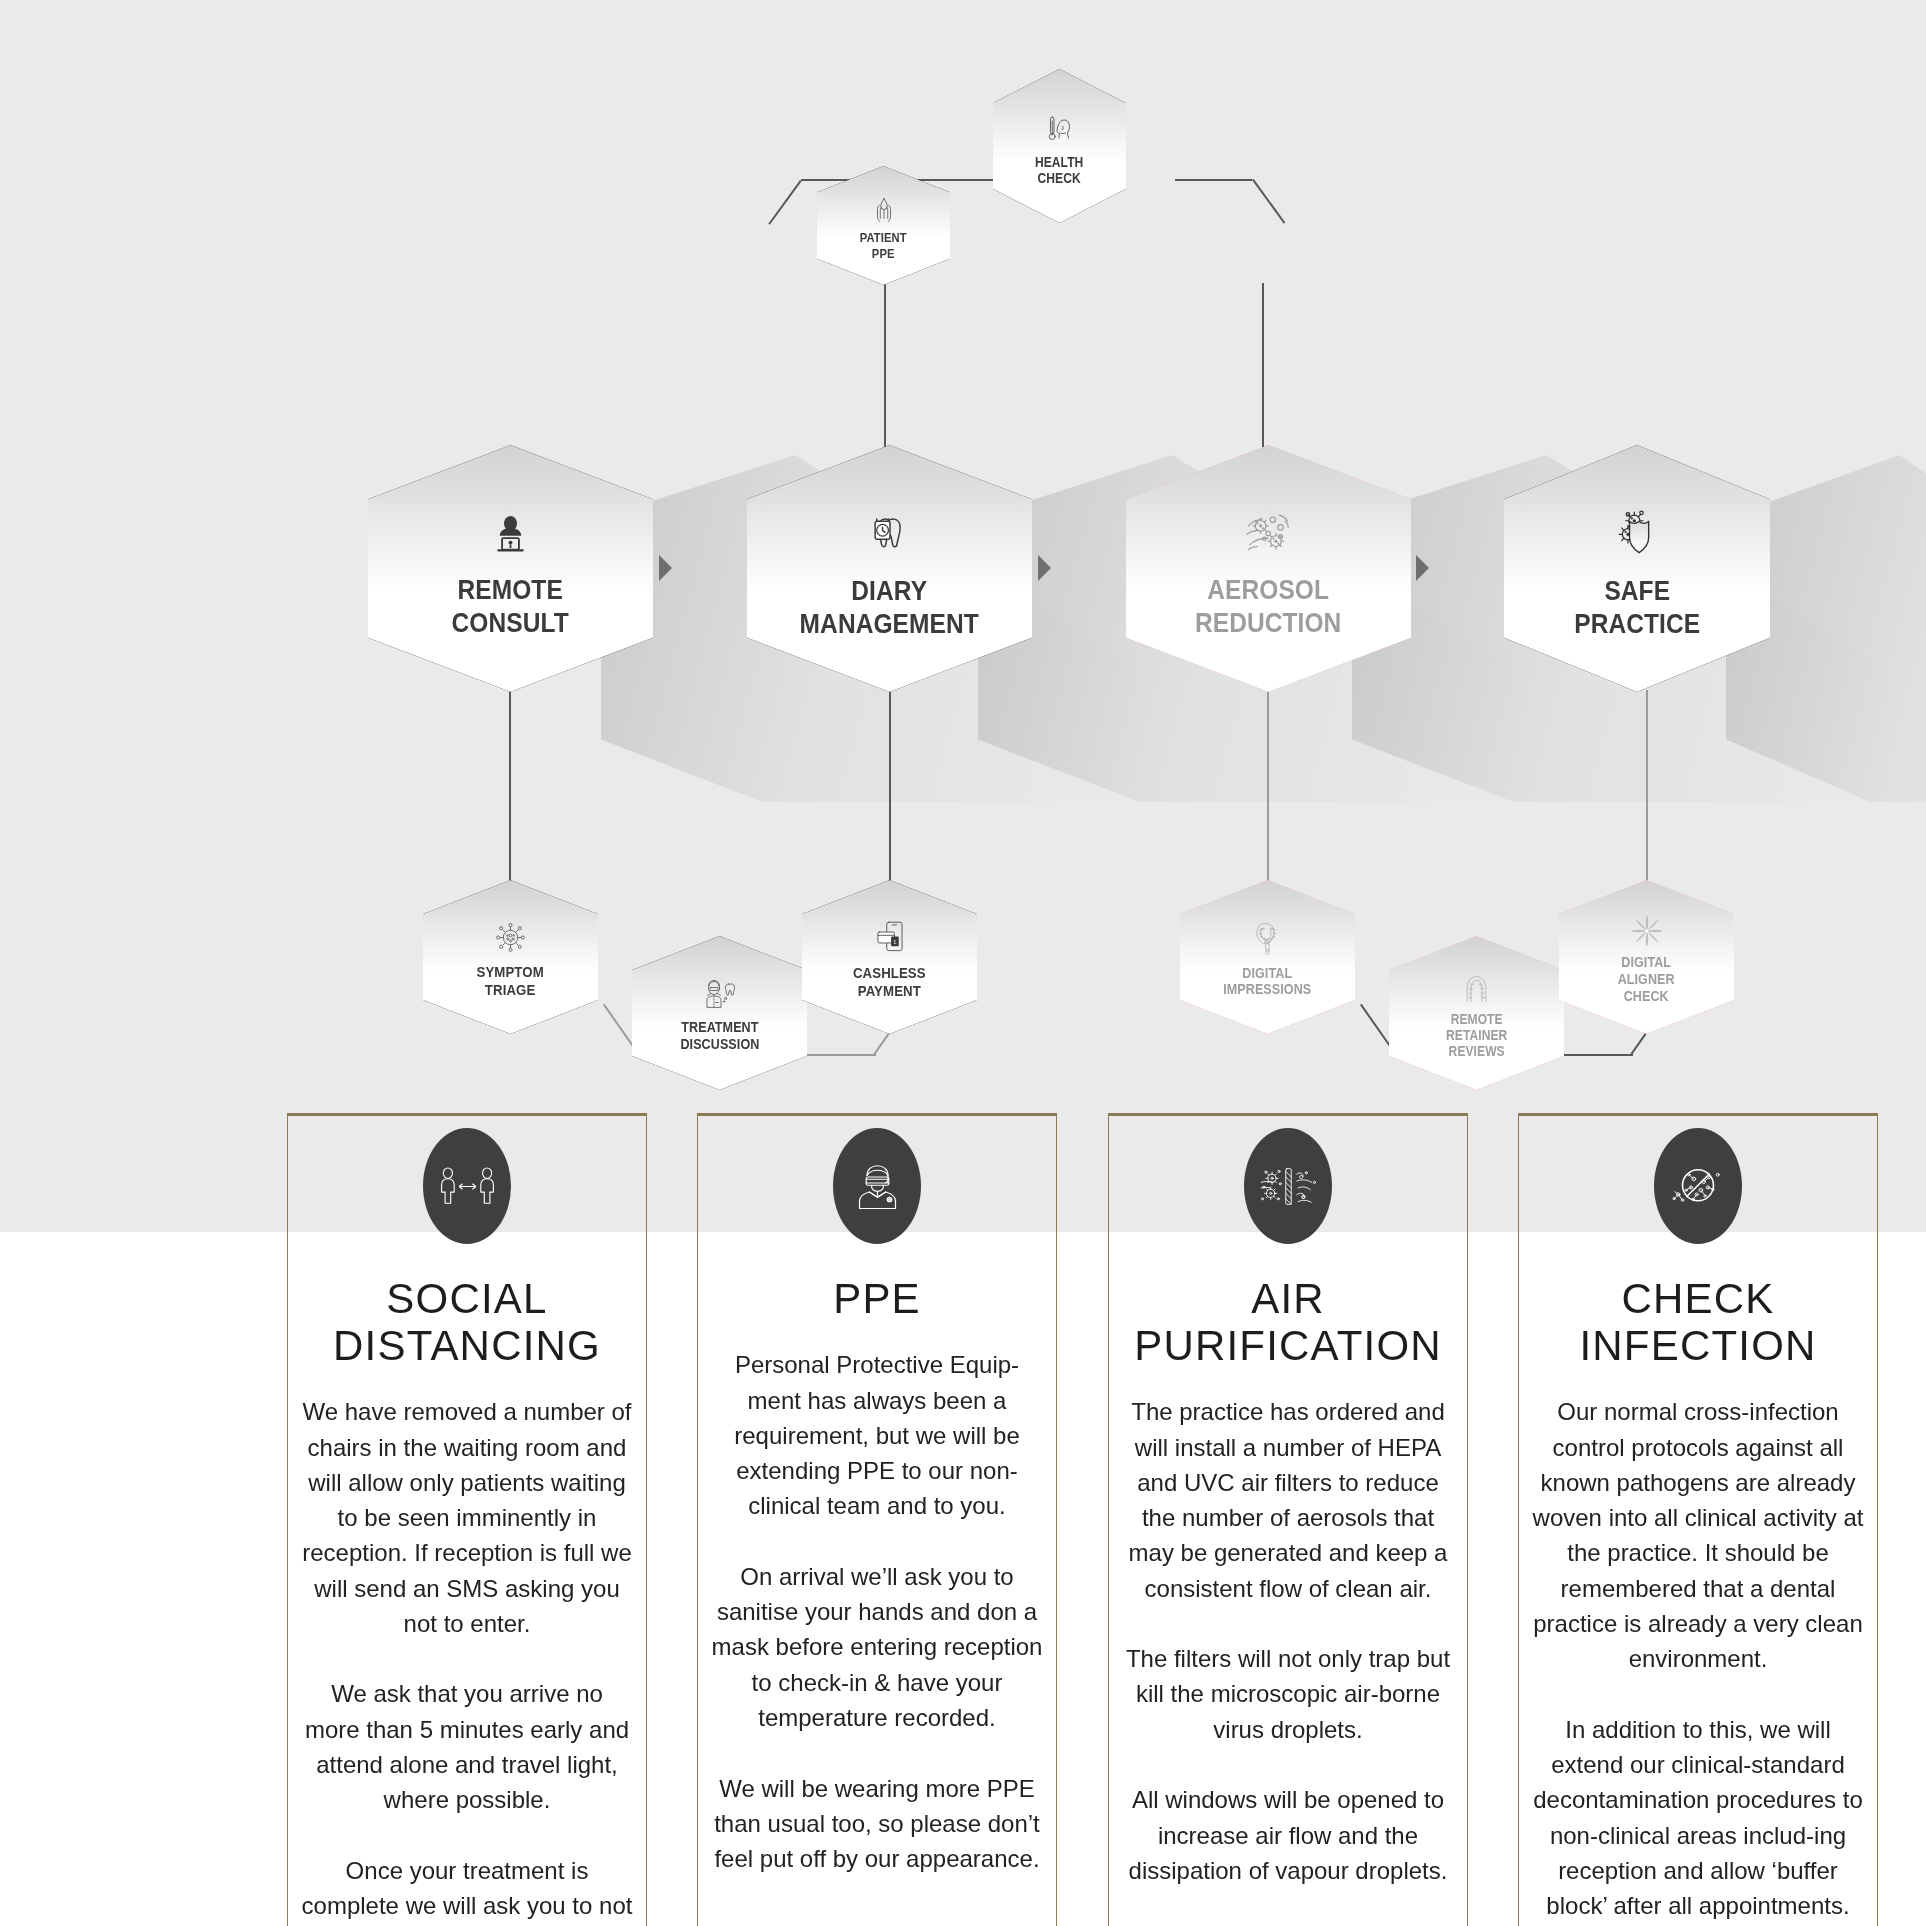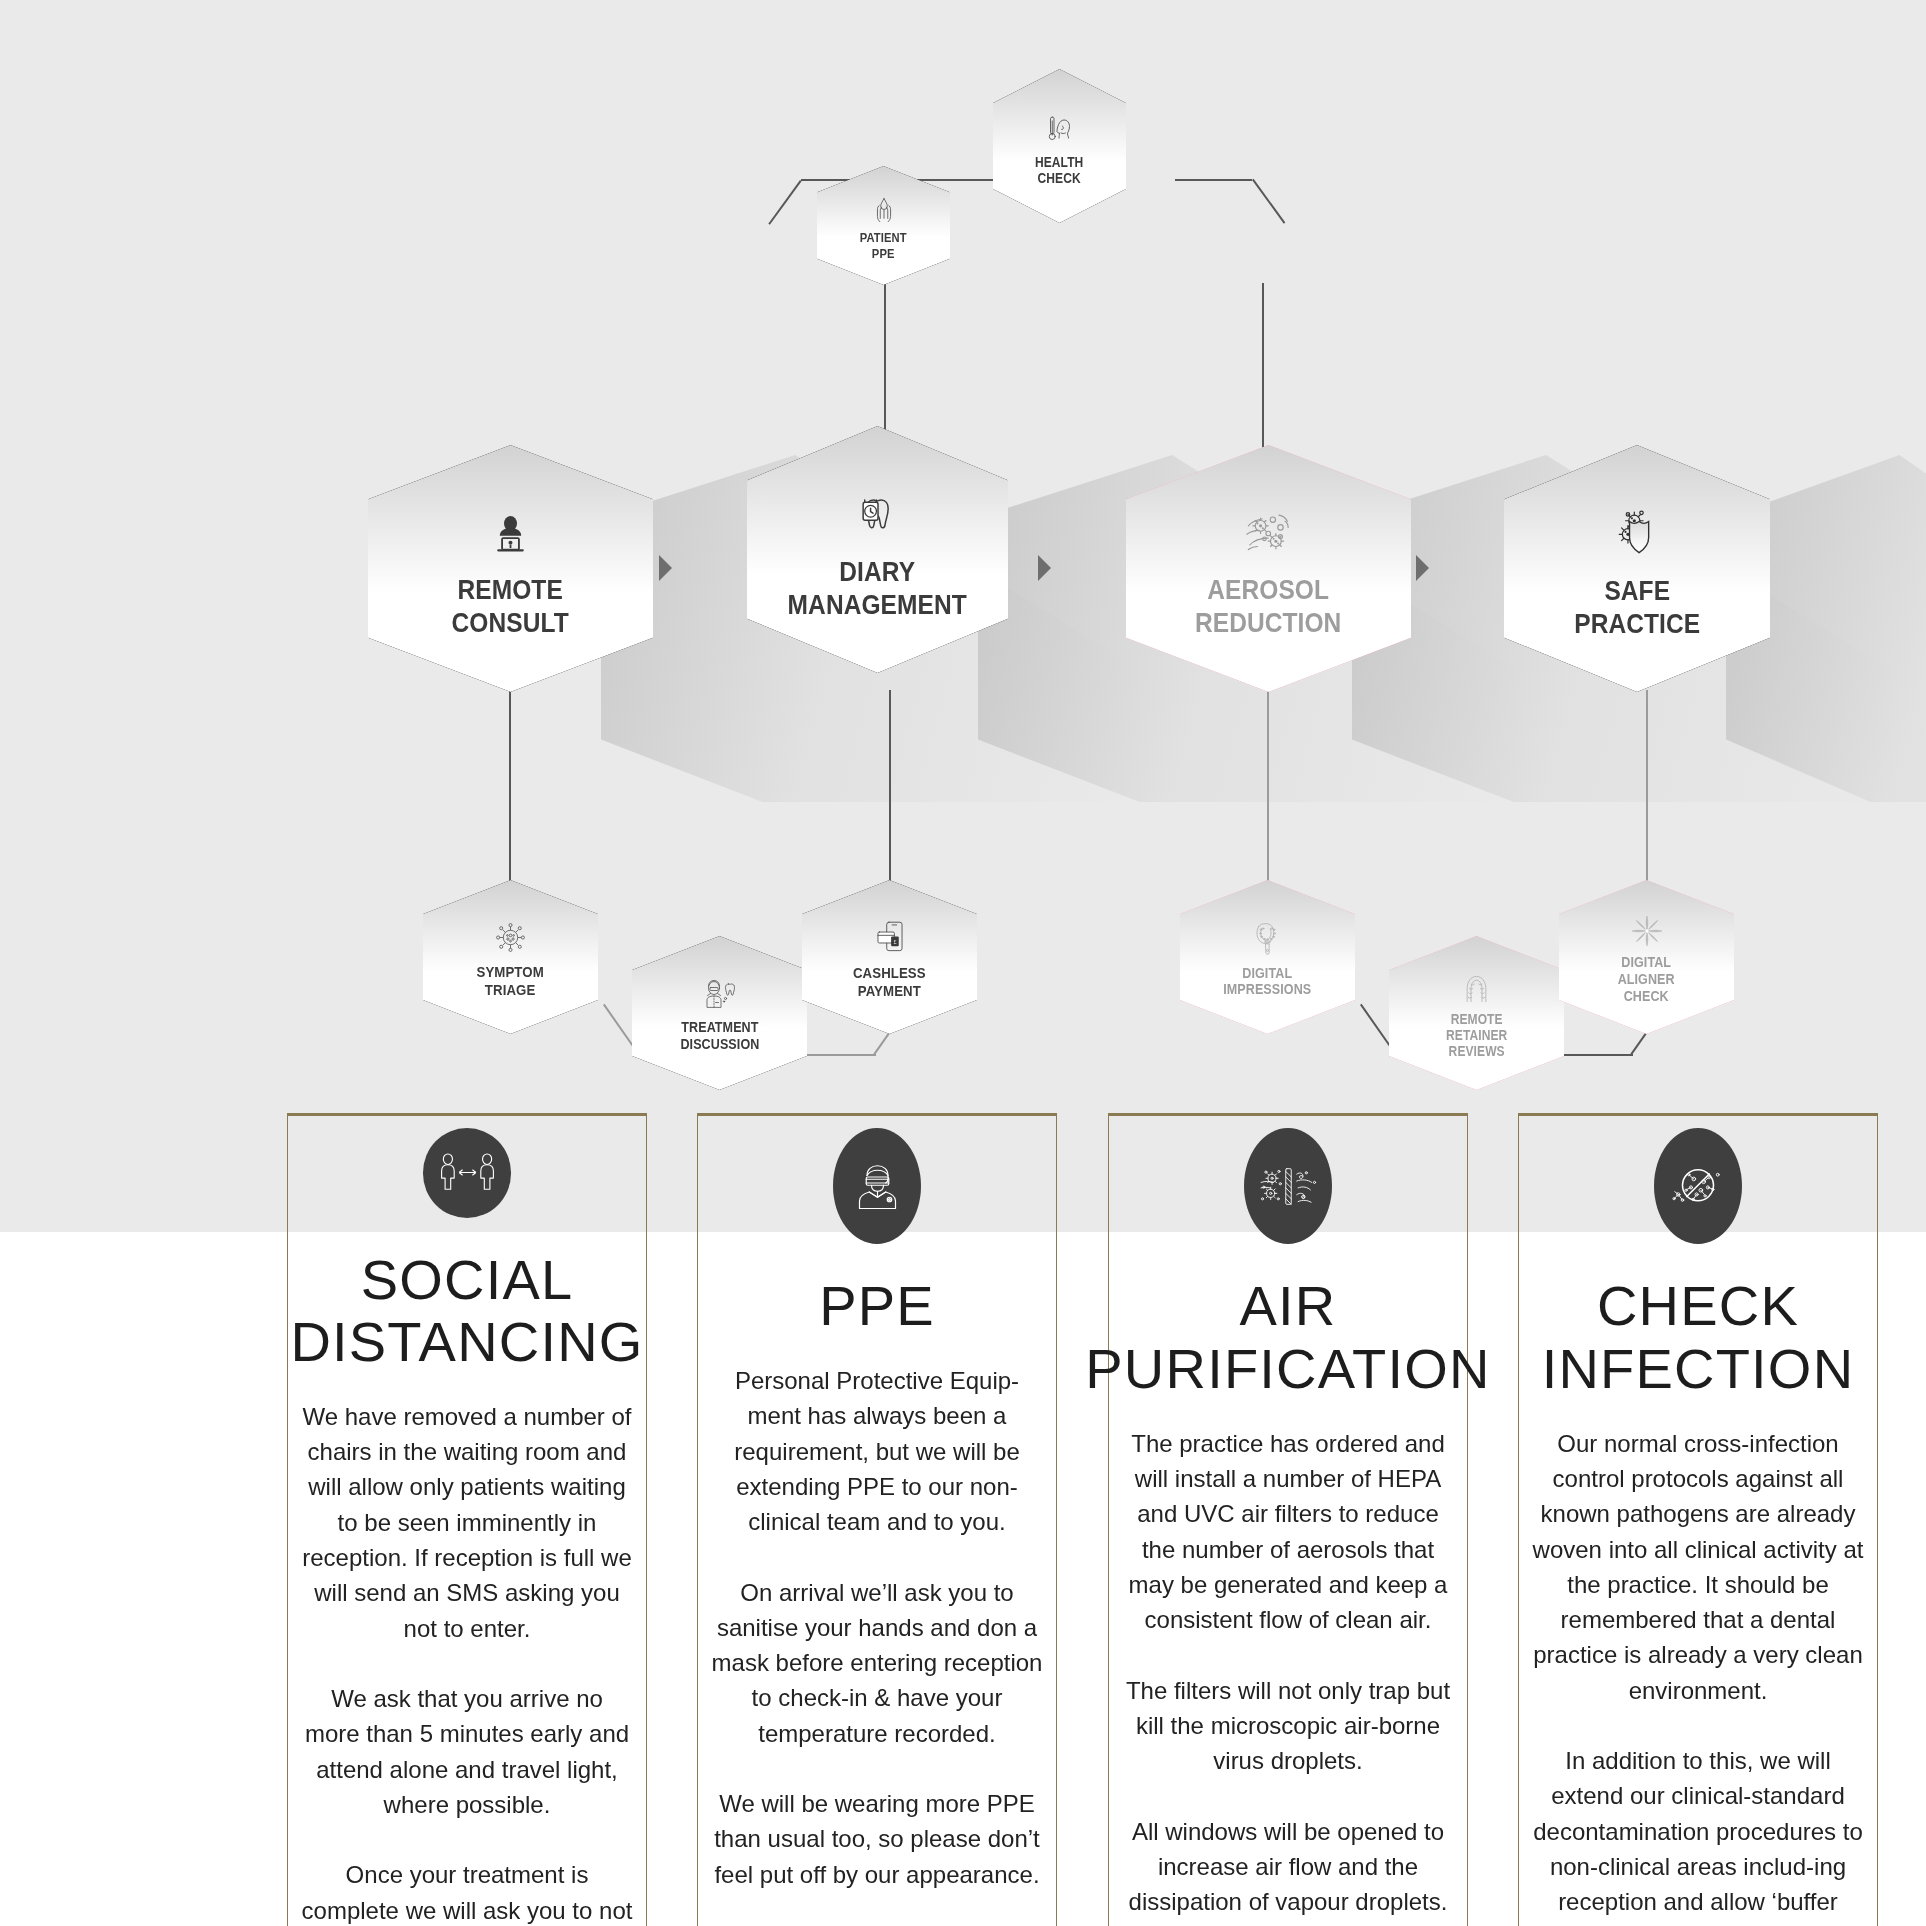--- a/index.html
+++ b/index.html
@@ -91,21 +91,21 @@
     border-radius:50%;
     background:#3f3f3f;
     margin-top:12.3px;
     display:flex; align-items:center; justify-content:center;
   }
   .card-badge svg { display:block; }
   .card-title {
     margin-top:31px;
     font-family:"Liberation Sans", sans-serif;
     font-weight:300;
-    font-size:56px;
+    font-size:42px;
     line-height:1.12;
     letter-spacing:1.2px;
     color:#1d1d1d;
     text-align:center;
     white-space:pre-line;
   }
   .card-body {
     margin-top:25px;
     padding:0 13px;
     font-family:"Liberation Sans", sans-serif;
@@ -201,21 +201,21 @@
           <path d="M32 47v4" stroke="#3b3b3b" stroke-width="2.4"></path>
           <path d="M16 54h32" stroke="#3b3b3b" stroke-width="2.8" stroke-linecap="round"></path>
         </svg>
       </span>
       <span class="hex-label" style="font-size:28.5px;margin-top:15.4px;white-space:pre-line;">REMOTE
 CONSULT</span>
     </div>
   </div>
   <div class="arrow" style="left:659px;top:555px;"></div>
 
-  <div class="hex dark" style="left:747px;top:426px;width:261px;height:247px;">
+  <div class="hex dark" style="left:747px;top:445px;width:285px;height:247px;">
     <div class="hex-inner" style="padding-top:10.8px;">
       <span class="hex-icon">
         <svg width="50" height="50" viewBox="0 0 64 64" fill="none" stroke="#3b3b3b" stroke-width="1.9" stroke-linecap="round">
           <path d="M26 14c-6 0-9 5-9 11 0 9 3 13 4 21 .6 4.5 4.5 5 5.5 1l2-10c.8-3.5 4.2-3.5 5 0l2 10c1 4 5 3.5 5.5-1 1-8 4-12 4-21 0-6-3-11-9-11-3 0-4 1.5-5.5 1.5S29 14 26 14z"></path>
           <rect x="13" y="17" width="19" height="23" rx="2.5" fill="#ffffff" stroke="#3b3b3b" stroke-width="1.9"></rect>
           <circle cx="22.5" cy="28.5" r="7.5" fill="#ffffff" stroke="#3b3b3b" stroke-width="1.6"></circle>
           <path d="M22.5 24.5v4.5l3 2"></path>
           <path d="M15 17v-3M30 17v-3"></path>
         </svg>
       </span>

